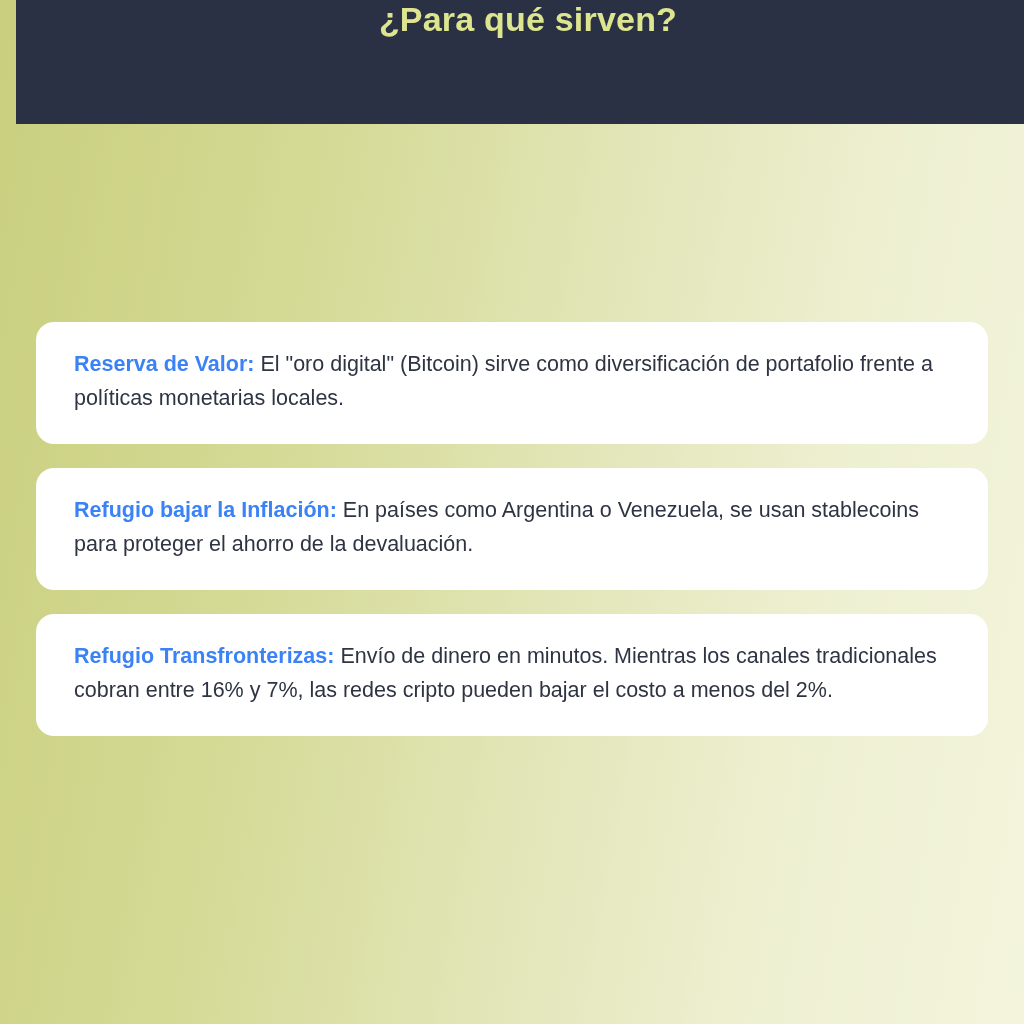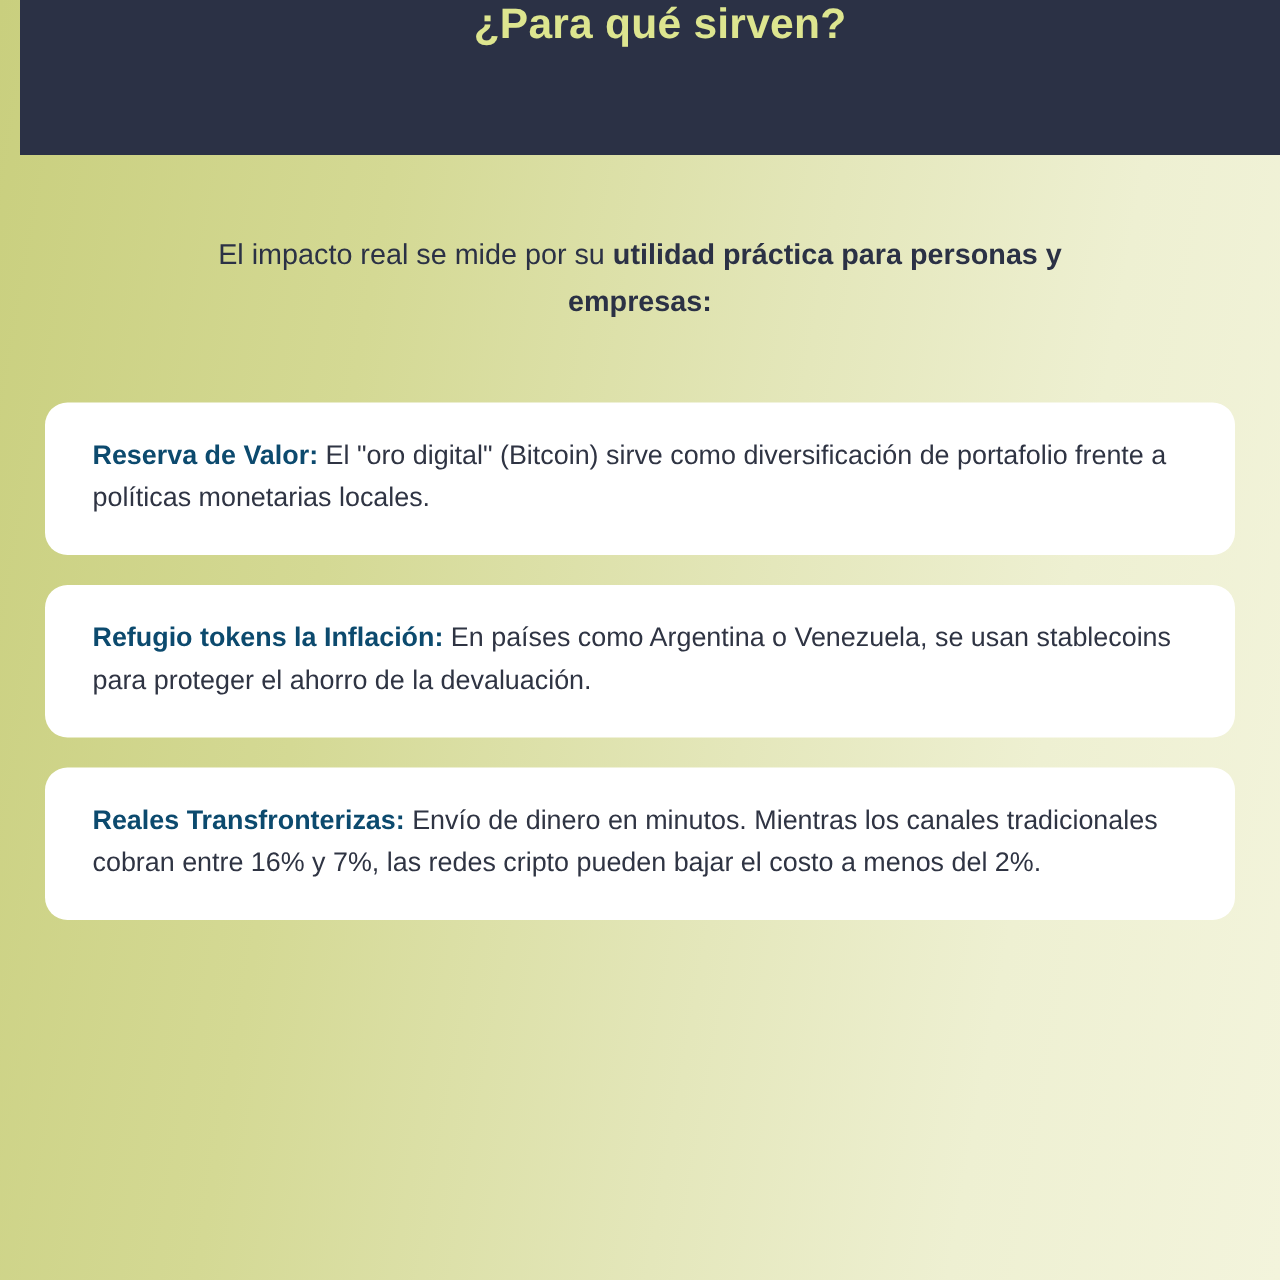--- a/index.html
+++ b/index.html
@@ -70,50 +70,47 @@
     box-sizing: border-box;
     padding: 26px 36px 28px 38px;
     margin-bottom: 24px;
     color: #2f3443;
     font-size: 21.5px;
     line-height: 1.58;
   }
 
   .card .lead {
     font-weight: bold;
-    color: #0c4a6e;
+    color: #3b82f6;
   }
 
   .card .body {
     font-weight: normal;
   }
 </style>
 </head>
 <body>
 
 <div class="slide">
 
   <div class="header-bar">
     <div class="header-title">¿Para qué sirven?</div>
   </div>
 
-  <div class="intro">
-    <span>El impacto real se mide por su </span><b>utilidad práctica para personas y empresas:</b>
-  </div>
 
   <div class="cards">
 
     <div class="card">
       <span class="lead">Reserva de Valor:</span><span class="body"> El "oro digital" (Bitcoin) sirve como diversificación de portafolio frente a políticas monetarias locales.</span>
     </div>
 
     <div class="card">
-      <span class="lead">Refugio tokens la Inflación:</span><span class="body"> En países como Argentina o Venezuela, se usan stablecoins para proteger el ahorro de la devaluación.</span>
+      <span class="lead">Refugio bajar la Inflación:</span><span class="body"> En países como Argentina o Venezuela, se usan stablecoins para proteger el ahorro de la devaluación.</span>
     </div>
 
     <div class="card">
-      <span class="lead">Reales Transfronterizas:</span><span class="body"> Envío de dinero en minutos. Mientras los canales tradicionales cobran entre 16% y 7%, las redes cripto pueden bajar el costo a menos del 2%.</span>
+      <span class="lead">Refugio Transfronterizas:</span><span class="body"> Envío de dinero en minutos. Mientras los canales tradicionales cobran entre 16% y 7%, las redes cripto pueden bajar el costo a menos del 2%.</span>
     </div>
 
 
   </div>
 
 </div>
 
 </body></html>

